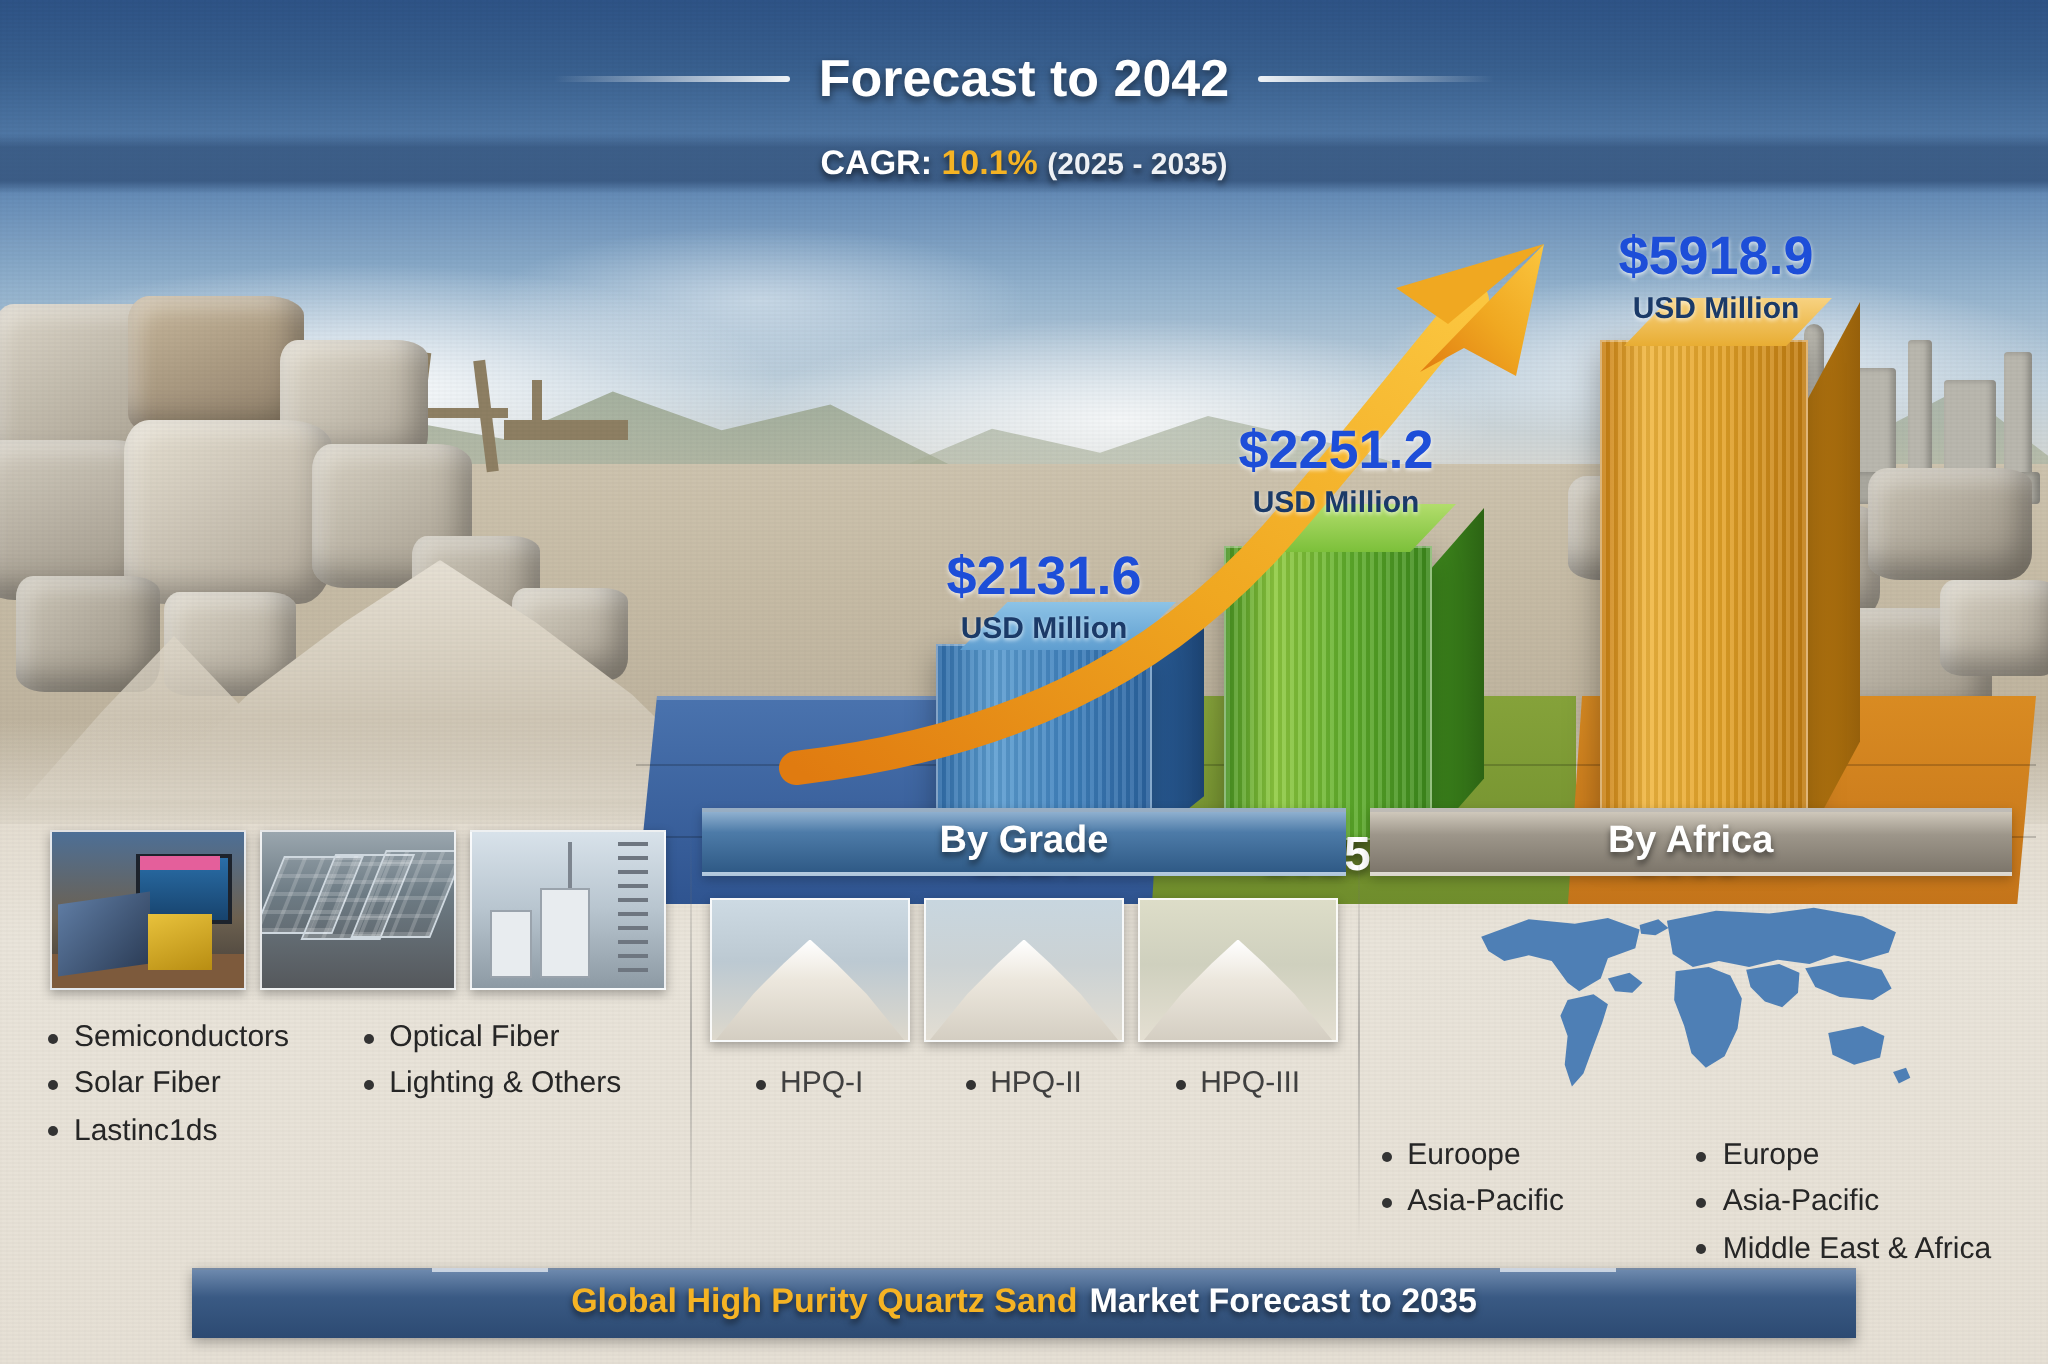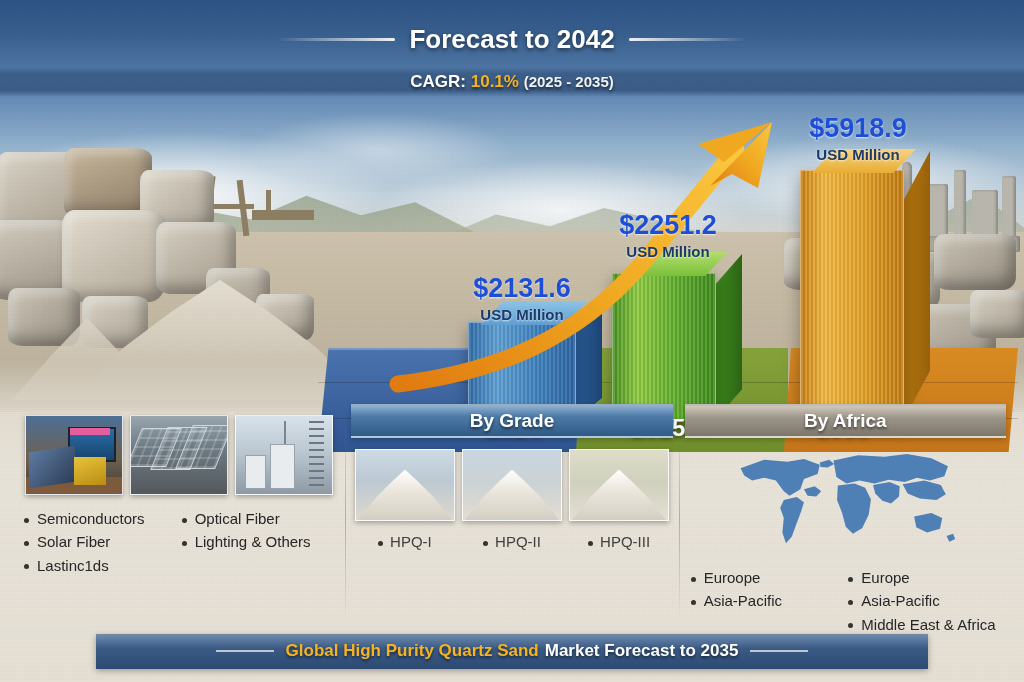--- a/index.html
+++ b/index.html
@@ -251,21 +251,21 @@
   .bullets{display:flex;margin-top:12px;padding:0 6px;gap:6px;}
   .bcol{flex:1;}
   .bli{font-size:15px;color:#262626;line-height:1.55;white-space:nowrap;}
   .bli .dot{margin-right:8px;}
 
   .map{position:relative;height:108px;margin-top:8px;}
   .map svg{display:block;margin:0 auto;}
 
   
   .footer{position:absolute;left:0;bottom:14px;width:1024px;z-index:13;
-    display:flex;align-items:center;justify-content:center;gap:12px;}
+    display:flex;justify-content:center;gap:12px;}
   .footer .bar-bg{
     position:absolute;left:96px;right:96px;top:0;height:34px;
     background:linear-gradient(180deg,#6d89ad 0%,#3a5a84 40%,#2c4a72 100%);
     box-shadow:0 2px 6px rgba(0,0,0,.3);
     border-top:1px solid rgba(255,255,255,.35);
   }
   .footer .ftxt{position:relative;z-index:2;height:34px;display:flex;align-items:center;
     font-size:17px;font-weight:bold;color:#ffffff;text-shadow:0 2px 3px rgba(0,0,0,.55);}
   .footer .ftxt .gold{color:#f5b324;margin-right:6px;}
   .footer .frule{position:relative;z-index:2;height:2px;width:58px;background:#e9eef3;opacity:.75;}

